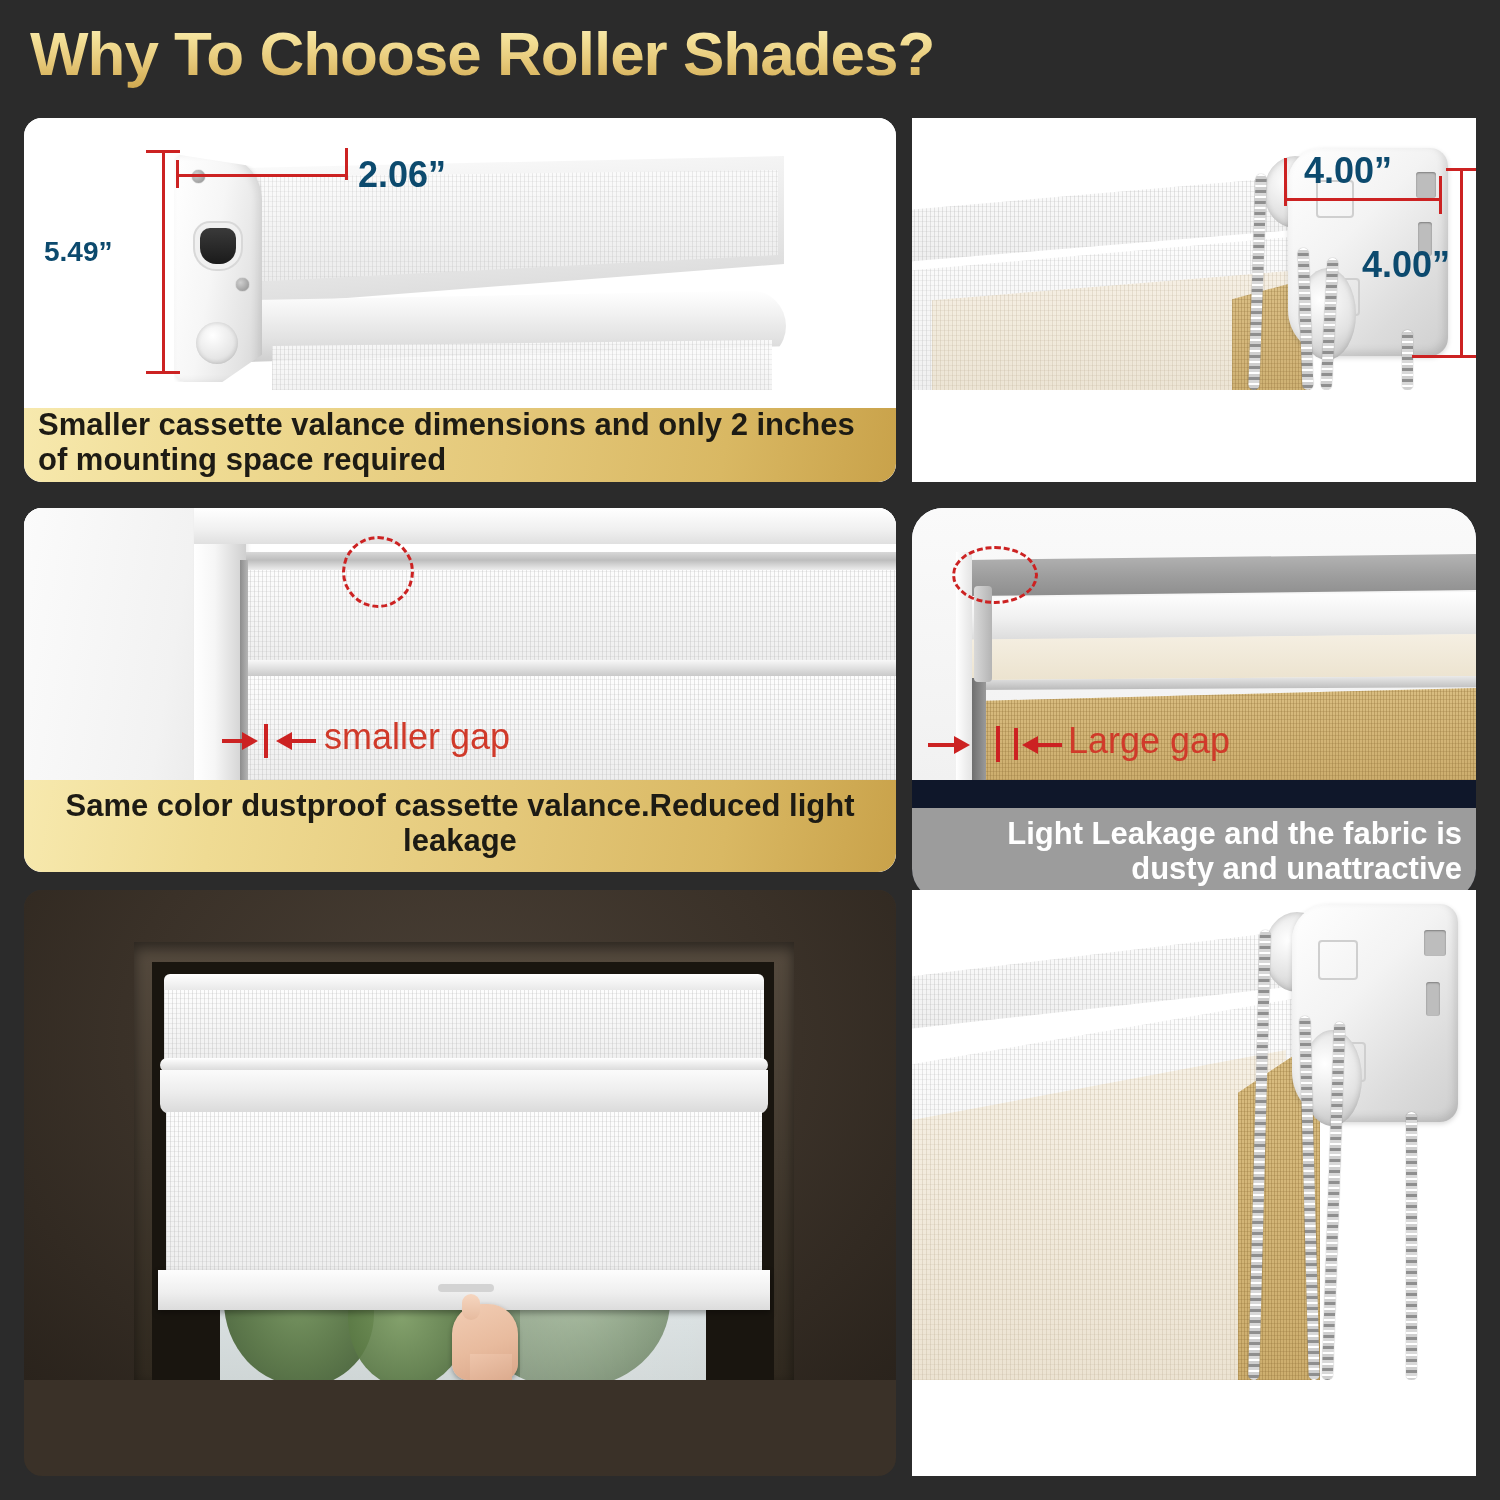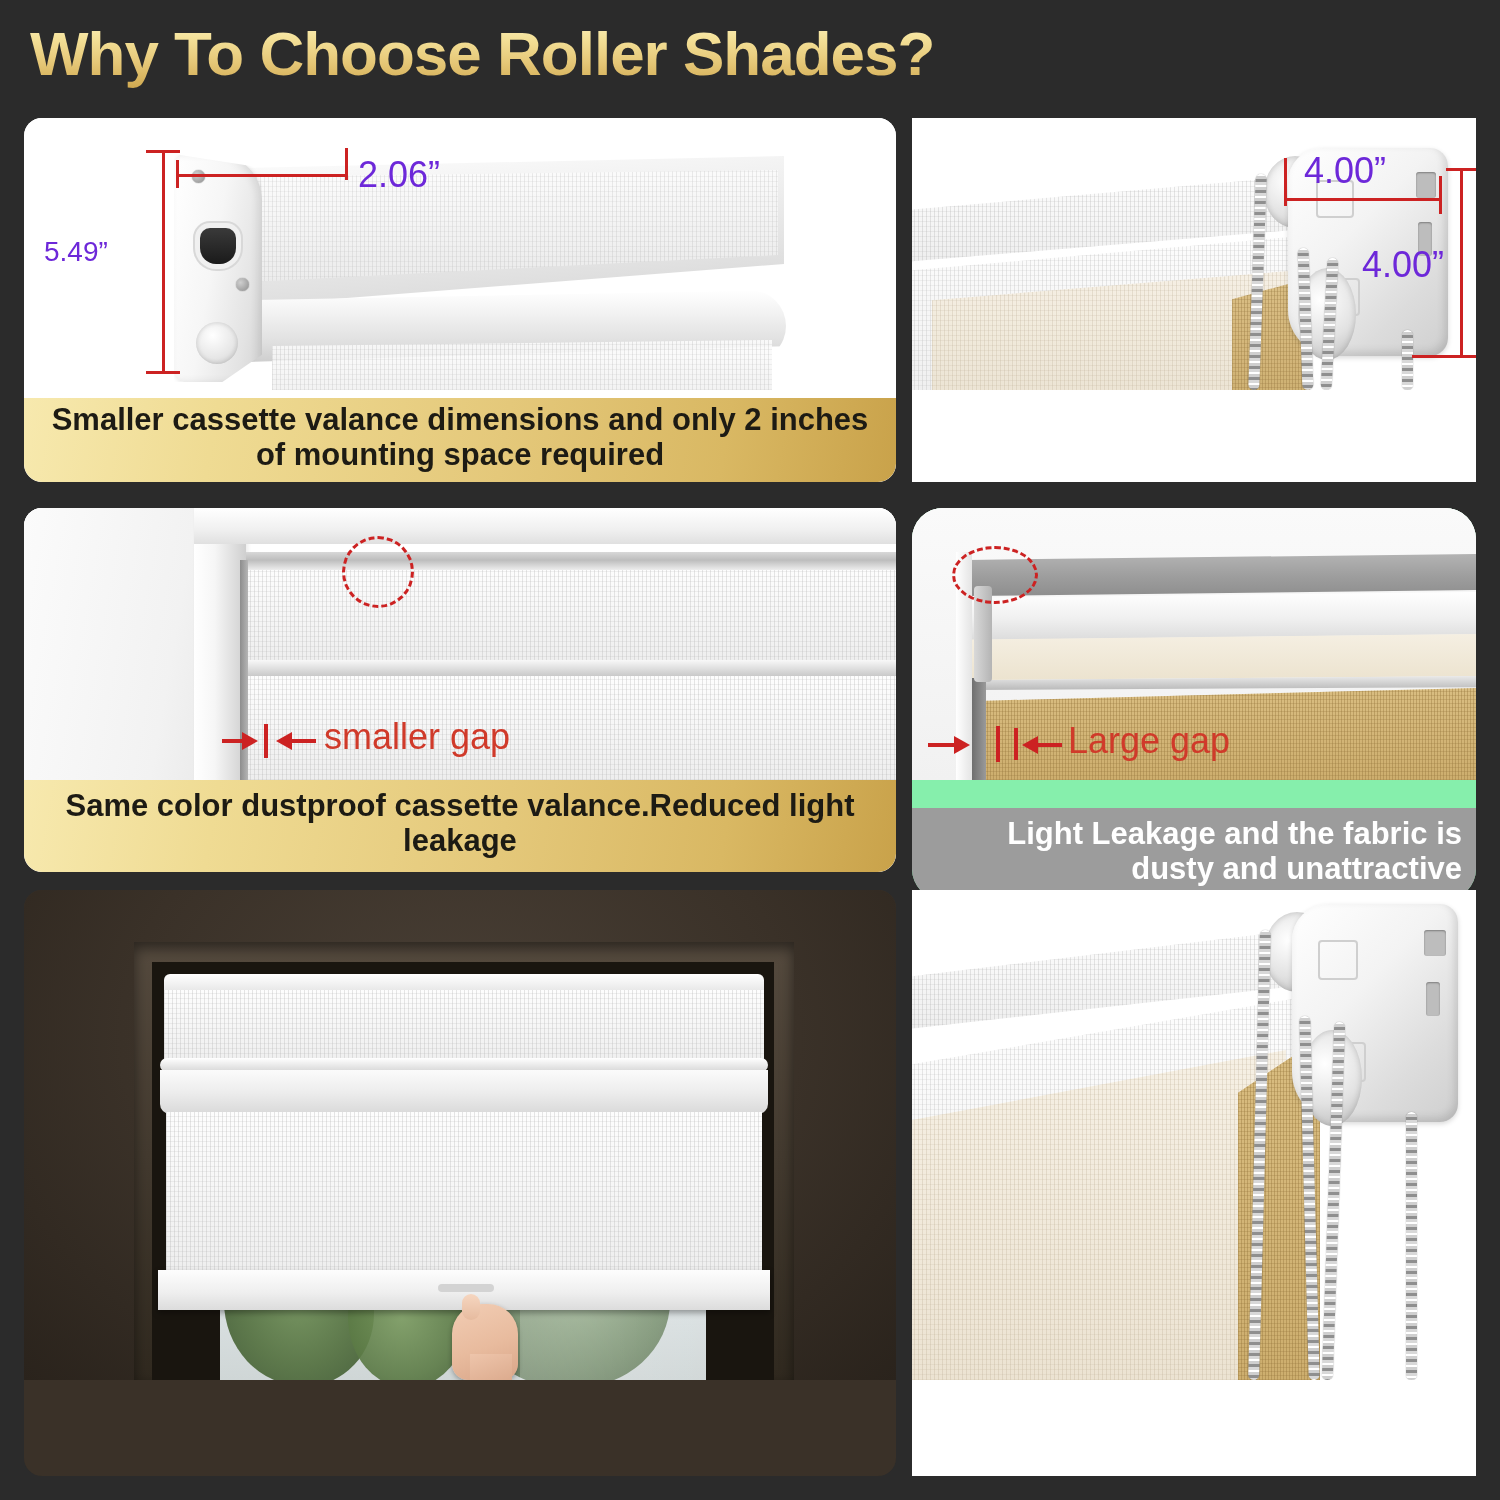--- a/index.html
+++ b/index.html
@@ -64,21 +64,21 @@
       linear-gradient(180deg,#f6f0e4,#ece3d2);
   }
   .fab-tan {
     background:
       repeating-linear-gradient(90deg, rgba(150,118,60,.40) 0 1px, rgba(255,255,255,0) 1px 3px),
       repeating-linear-gradient(0deg, rgba(150,118,60,.28) 0 1px, rgba(255,255,255,0) 1px 4px),
       linear-gradient(180deg,#d9bd81,#cdae6e);
   }
 
   
-  .dim-label { position:absolute; color:#6d28d9; font-weight:normal; white-space:nowrap; }
+  .dim-label { position:absolute; color:#0c4a6e; font-weight:bold; white-space:nowrap; }
   .dim-line-v { position:absolute; width:3px; background:#cc2222; }
   .dim-line-h { position:absolute; height:3px; background:#cc2222; }
   .tick-h { position:absolute; height:3px; background:#cc2222; }
   .tick-v { position:absolute; width:3px; background:#cc2222; }
   .dashed-circle {
     position:absolute; border:3px dashed #c22; border-radius:50%;
     background:transparent;
   }
   .gap-txt { position:absolute; color:#d03a2a; white-space:nowrap; }
   .arrow-r, .arrow-l { position:absolute; width:0; height:0; }
@@ -177,21 +177,21 @@
       <div class="tick-h" style="left:122px; top:32px; width:34px;"></div>
       <div class="tick-h" style="left:122px; top:253px; width:34px;"></div>
       <div class="dim-label" style="left:20px; top:118px; font-size:28px;">5.49”</div>
 
       <div class="dim-line-h" style="left:152px; top:56px; width:172px;"></div>
       <div class="tick-v" style="left:152px; top:42px; height:28px;"></div>
       <div class="tick-v" style="left:321px; top:30px; height:32px;"></div>
       <div class="dim-label" style="left:334px; top:36px; font-size:36px;">2.06”</div>
     </div>
 
-    <div class="caption gold" style="height:84px;text-align:center;">
+    <div class="caption gold" style="height:74px;">
       <span>Smaller cassette valance dimensions and only 2 inches of mounting space required</span>
     </div>
   </div>
 
   <div class="panel bad" style="left:912px; top:118px; width:564px; height:364px; background:#fff;">
     <div class="photo" style="height:272px;">
       <div class="white-bg"></div>
 
       <div class="fab-white" style="
         position:absolute; left:-10px; top:58px; width:400px; height:86px;
@@ -284,21 +284,21 @@
       <div class="arrow-l" style="left:252px; top:224px;"></div>
       <div class="arrow-stem" style="left:266px; top:231px; width:26px;"></div>
       <div class="gap-txt" style="left:300px; top:208px; font-size:36px;">smaller gap</div>
     </div>
 
     <div class="caption gold" style="height:92px;text-align:center;">
       <span>Same color dustproof cassette valance.Reduced light leakage</span>
     </div>
   </div>
 
-  <div class="panel bad" style="left:912px; top:508px; width:564px; height:392px; background:#86efac;border-radius:31px;">
+  <div class="panel bad" style="left:912px; top:508px; width:564px; height:392px; background:#0f172a;border-radius:31px;">
     <div class="photo" style="height:272px;">
       <div class="white-bg"></div>
 
       <div style="
         position:absolute; left:0; top:0; width:564px; height:272px;
         background:linear-gradient(180deg,#fafafa,#f1f1f1);"></div>
 
       <div style="
         position:absolute; left:56px; top:46px; width:508px; height:42px;
         background:linear-gradient(180deg,#b3b3b3,#9d9d9d 55%,#8e8e8e 100%);

